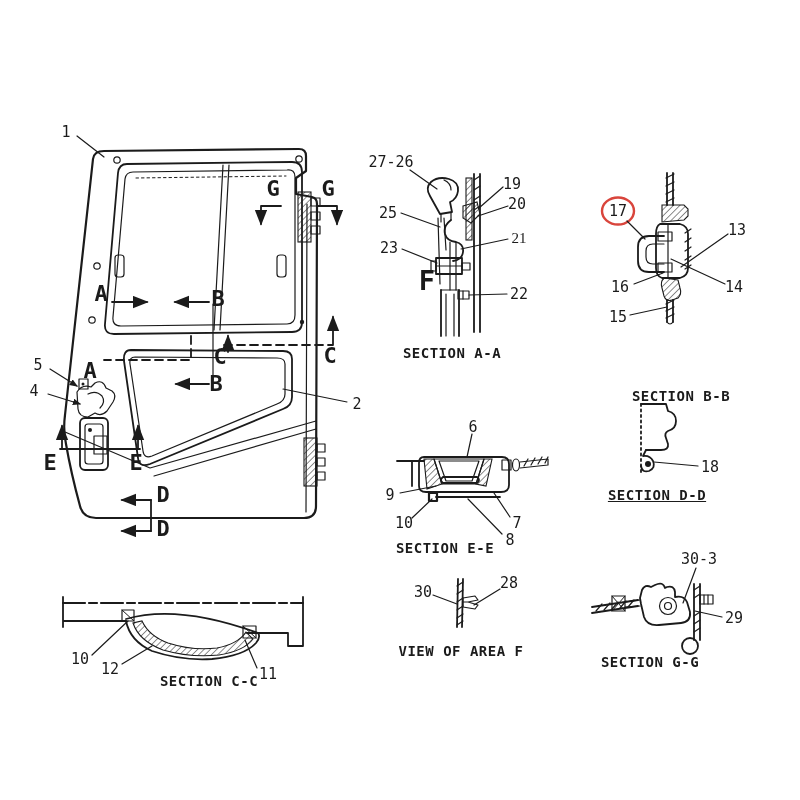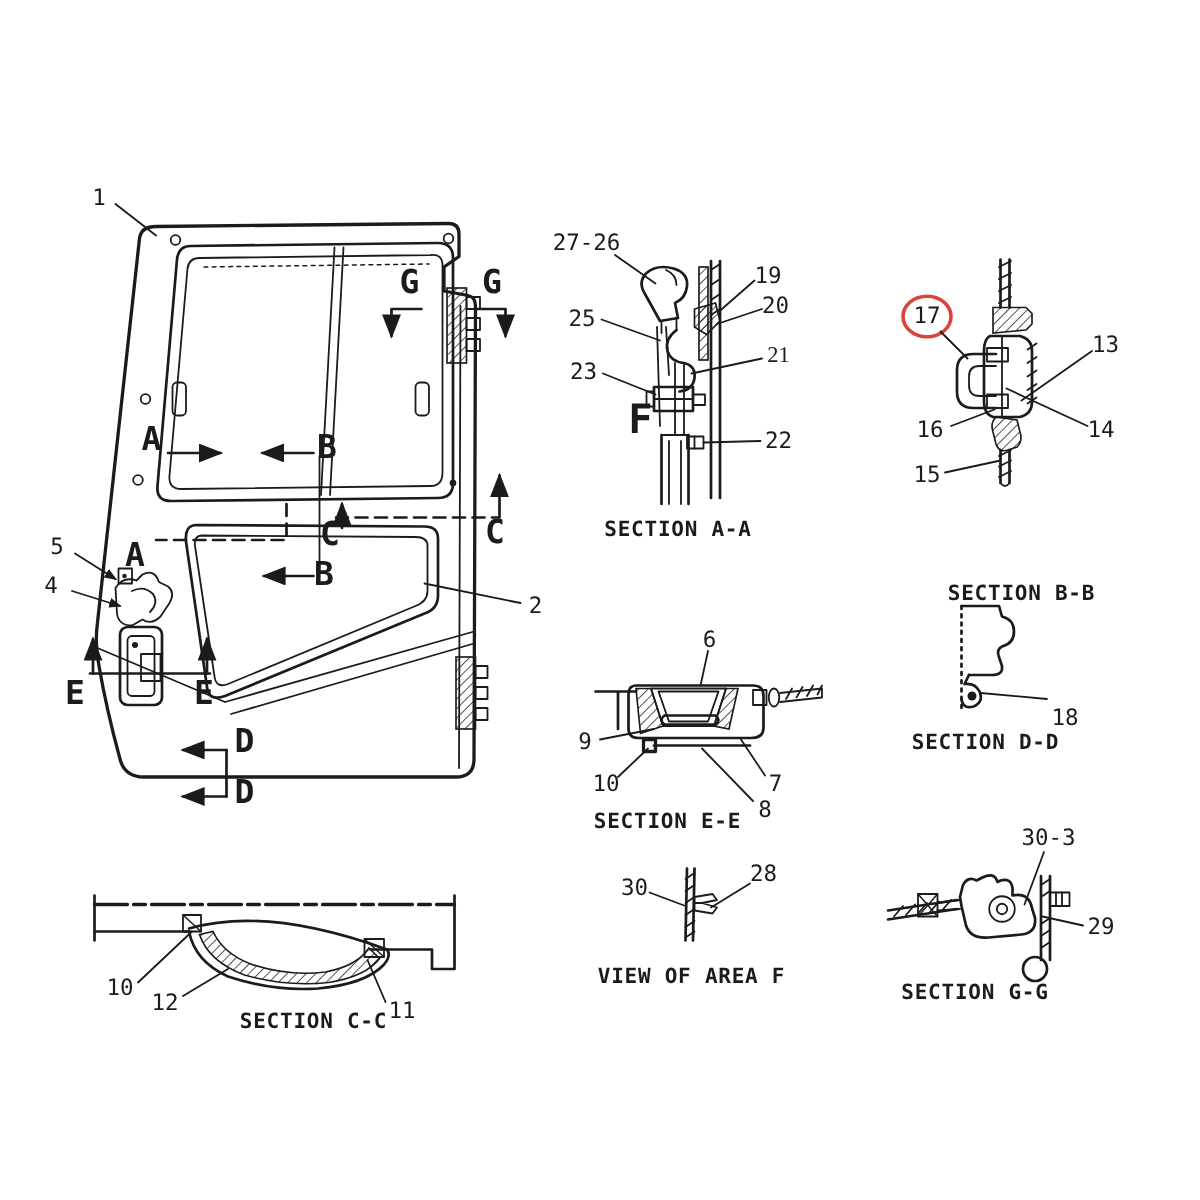--- a/index.html
+++ b/index.html
@@ -242,22 +242,22 @@
       <div class="lbl caption" style="left: 193px; top: 681px; margin-left: 16px;">SECTION C-C</div>
       <div class="lbl num" style="left: 80px; top: 659px;">10</div>
       <div class="lbl num" style="left: 110px; top: 669px;">12</div>
       <div class="lbl num" style="left: 268px; top: 674px;">11</div>
       <div class="lbl caption" style="left: 445px; top: 548px;">SECTION E-E</div>
       <div class="lbl num" style="left: 473px; top: 427px;">6</div>
       <div class="lbl num" style="left: 390px; top: 495px;">9</div>
       <div class="lbl num" style="left: 404px; top: 523px;">10</div>
       <div class="lbl num" style="left: 517px; top: 523px;">7</div>
       <div class="lbl num" style="left: 510px; top: 540px;">8</div>
-      <div class="lbl caption" style="left: 657px; top: 495px;">SECTION D-D</div>
-      <div class="lbl num" style="left: 710px; top: 479px;">18</div>
+      <div class="lbl caption" style="left: 657px; top: 495px; text-decoration: underline;">SECTION D-D</div>
+      <div class="lbl num" style="left: 710px; top: 467px;">18</div>
       <div class="lbl caption" style="left: 461px; top: 651px;">VIEW OF AREA F</div>
       <div class="lbl num" style="left: 423px; top: 592px;">30</div>
       <div class="lbl num" style="left: 509px; top: 583px;">28</div>
       <div class="lbl caption" style="left: 650px; top: 662px;">SECTION G-G</div>
       <div class="lbl num" style="left: 699px; top: 559px;">30-3</div>
       <div class="lbl num" style="left: 734px; top: 618px;">29</div>
     </div>
 </div>
 
 </body></html>

